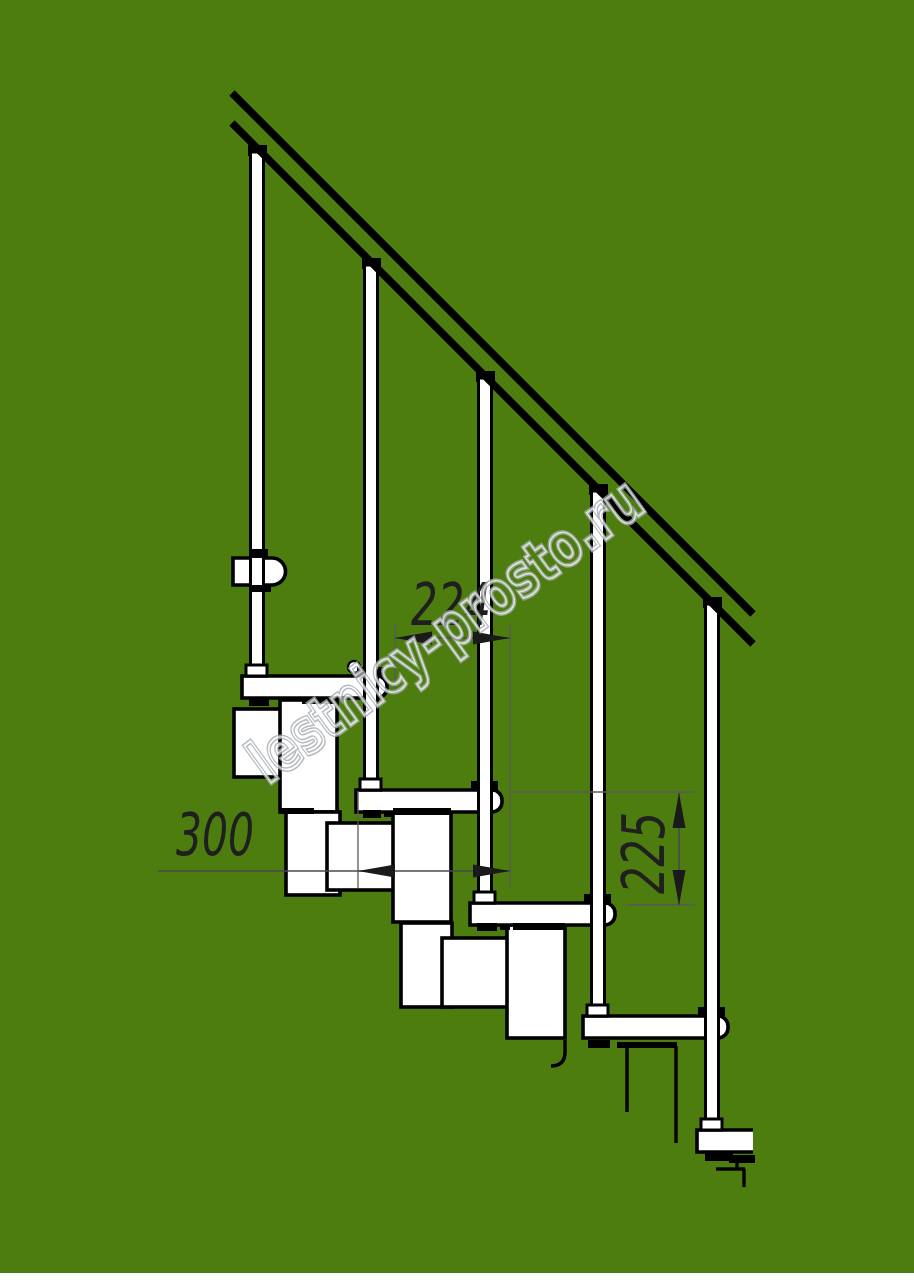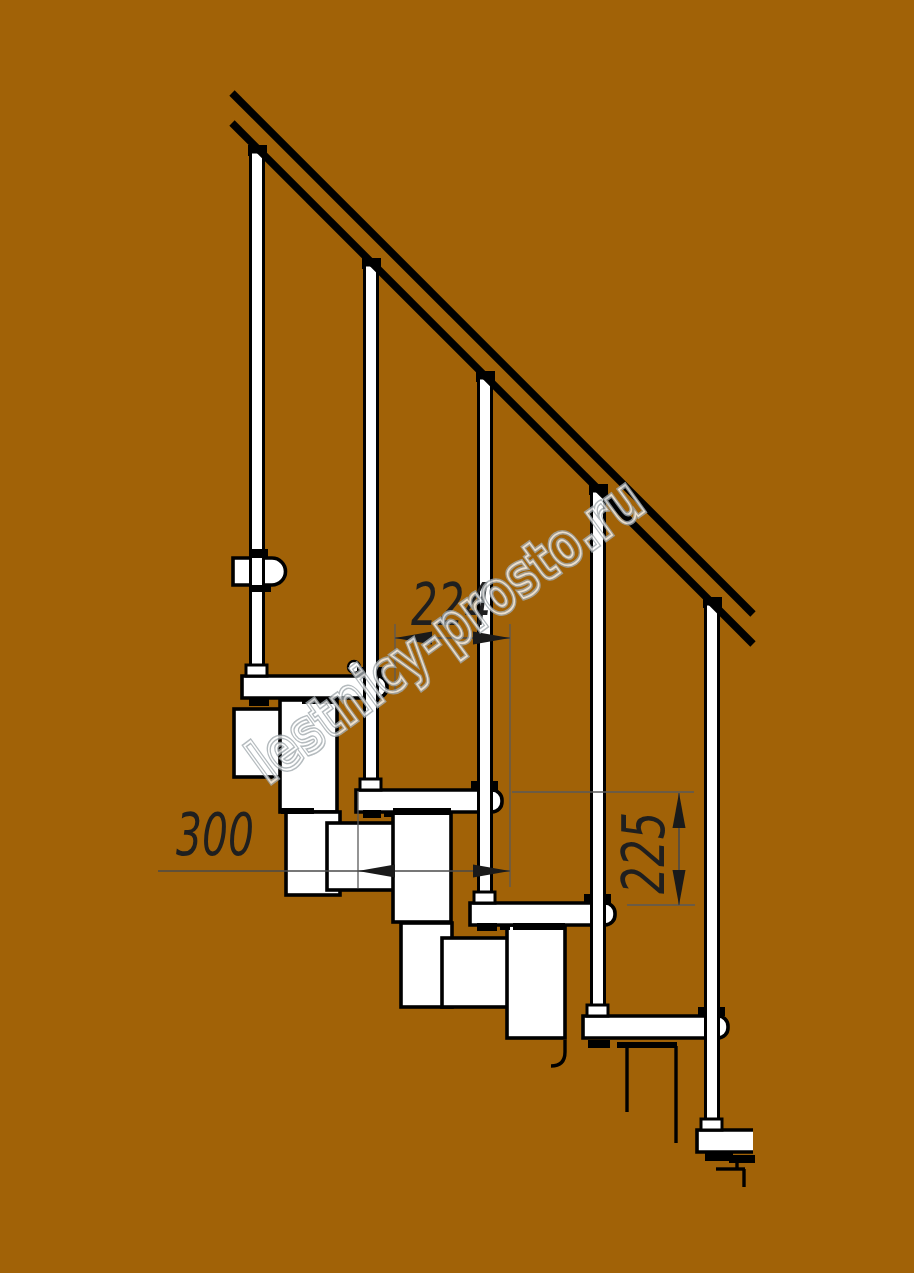--- a/index.html
+++ b/index.html
@@ -4,21 +4,21 @@
 <style>
   html, body {
     margin: 0;
     padding: 0;
     background: #ffffff;
   }
   .canvas {
     position: relative;
     width: 914px;
     height: 1273px;
-    background: #a16207;
+    background: #4d7c0f;
     overflow: hidden;
     font-family: "DejaVu Sans", sans-serif;
   }
   svg { display: block; }
   .mainline {
     stroke: #000000;
     stroke-width: 3.6;
     fill: #ffffff;
   }
   .mainline-open {

